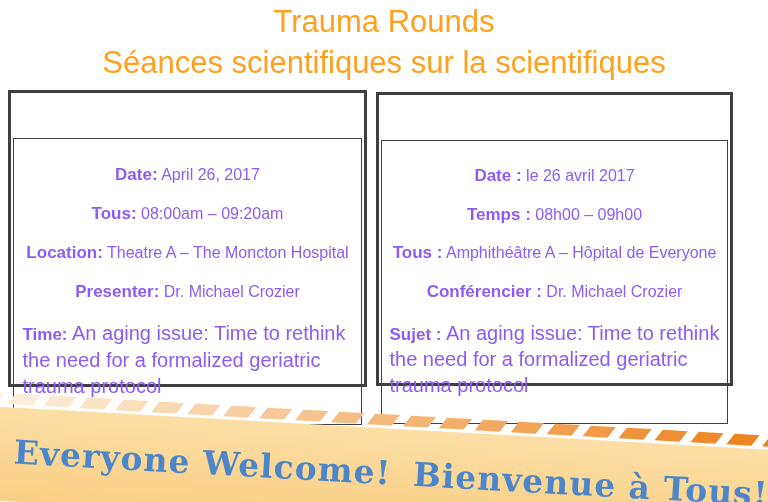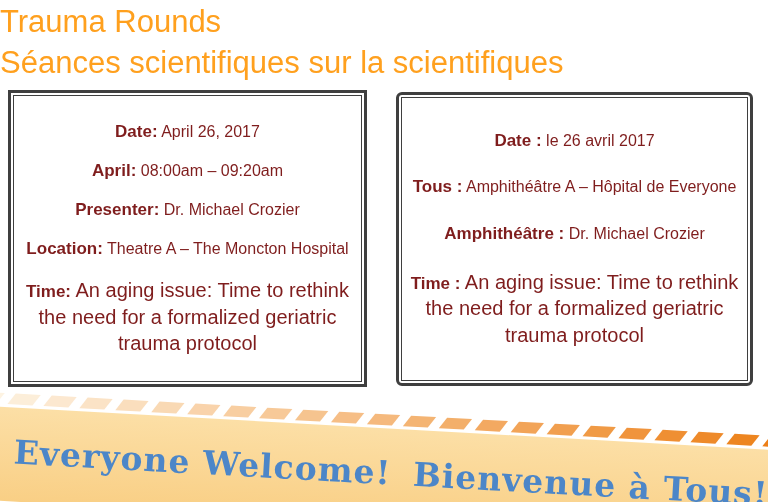--- a/index.html
+++ b/index.html
@@ -4,35 +4,35 @@
 <style>
   html, body { margin:0; padding:0; background:#ffffff; }
   .stage {
     position:relative; width:768px; height:502px; margin:0 auto;
     background:#ffffff; overflow:hidden;
     font-family:"Liberation Sans", sans-serif;
   }
   
   .title {
     position:absolute; top:2px; left:0; right:0;
-    text-align:left; font-size:31px; line-height:1.32; font-weight:400;
+    text-align:center; font-size:31px; line-height:1.32; font-weight:400;
   }
   
   .card {
     position:absolute; background:#ffffff;
     border:3px solid #3f3f3f; padding:2px; box-sizing:border-box;
   }
   .card-inner {
     border:1px solid #3f3f3f; box-sizing:border-box;
     width:100%; height:100%;
     display:flex; flex-direction:column; justify-content:space-evenly; align-items:center;
-    text-align:center; padding:8px 6px; color:#7f1d1d;
+    padding:8px 6px; color:#8b5cf6;margin-top:43px;
   }
   .card.english { left:8px;  top:90px; width:359px; height:297px; }
-  .card.french  { left:396px; top:92px; width:357px; height:294px;border-radius:6px; }
+  .card.french  { left:376px; top:92px; width:357px; height:294px; }
   .row { font-size:16px; line-height:1.32; max-width:335px; }
   .row b { font-weight:700; font-size:17px; }
   .row.small span { font-size:20px; }
   .row.small { max-width:330px; }
   
   .banner-rotor {
     position:absolute; left:-30px; top:391px; width:850px;
     transform:rotate(3.2deg); transform-origin:0 0;
   }
   .stripe-band { display:flex; gap:11px; height:11px; padding-left:6px; }
@@ -53,33 +53,34 @@
 <div class="stage">
 
   <header class="title" id="title" style="color: rgb(255, 160, 30);">
     <div class="title-line">Trauma Rounds</div>
     <div class="title-line">Séances scientifiques sur la scientifiques</div>
   </header>
 
   <section class="card english" style="border-color: rgb(63, 63, 63);">
     <div class="card-inner" style="border-color: rgb(63, 63, 63);">
         <div class="row"><b>Date:</b><span> April 26, 2017</span></div>
-        <div class="row"><b>April:</b><span> 08:00am – 09:20am</span></div>
+        <div class="row"><b>Tous:</b><span> 08:00am – 09:20am</span></div>
+        <div class="row"><b>Location:</b><span> Theatre A – The Moncton Hospital</span></div>
         <div class="row"><b>Presenter:</b><span> Dr. Michael Crozier</span></div>
-        <div class="row"><b>Location:</b><span> Theatre A – The Moncton Hospital</span></div>
         <div class="row small"><b>Time:</b><span> An aging issue: Time to rethink the need for a formalized geriatric trauma protocol</span></div>
       </div>
   </section>
 
   <section class="card french" style="border-color: rgb(63, 63, 63);">
     <div class="card-inner" style="border-color: rgb(63, 63, 63);">
         <div class="row"><b>Date :</b><span> le 26 avril 2017</span></div>
+        <div class="row"><b>Temps :</b><span> 08h00 – 09h00</span></div>
         <div class="row"><b>Tous :</b><span> Amphithéâtre A – Hôpital de Everyone</span></div>
-        <div class="row"><b>Amphithéâtre :</b><span> Dr. Michael Crozier</span></div>
-        <div class="row small"><b>Time :</b><span> An aging issue: Time to rethink the need for a formalized geriatric trauma protocol</span></div>
+        <div class="row"><b>Conférencier :</b><span> Dr. Michael Crozier</span></div>
+        <div class="row small"><b>Sujet :</b><span> An aging issue: Time to rethink the need for a formalized geriatric trauma protocol</span></div>
       </div>
   </section>
 
   <div class="banner-rotor">
     <div class="stripe-band" id="stripes">
         <div class="stripe-dash" style="background: rgb(253, 243, 226);"></div>
         <div class="stripe-dash" style="background: rgb(252, 238, 217);"></div>
         <div class="stripe-dash" style="background: rgb(252, 232, 208);"></div>
         <div class="stripe-dash" style="background: rgb(251, 227, 198);"></div>
         <div class="stripe-dash" style="background: rgb(250, 222, 189);"></div>

